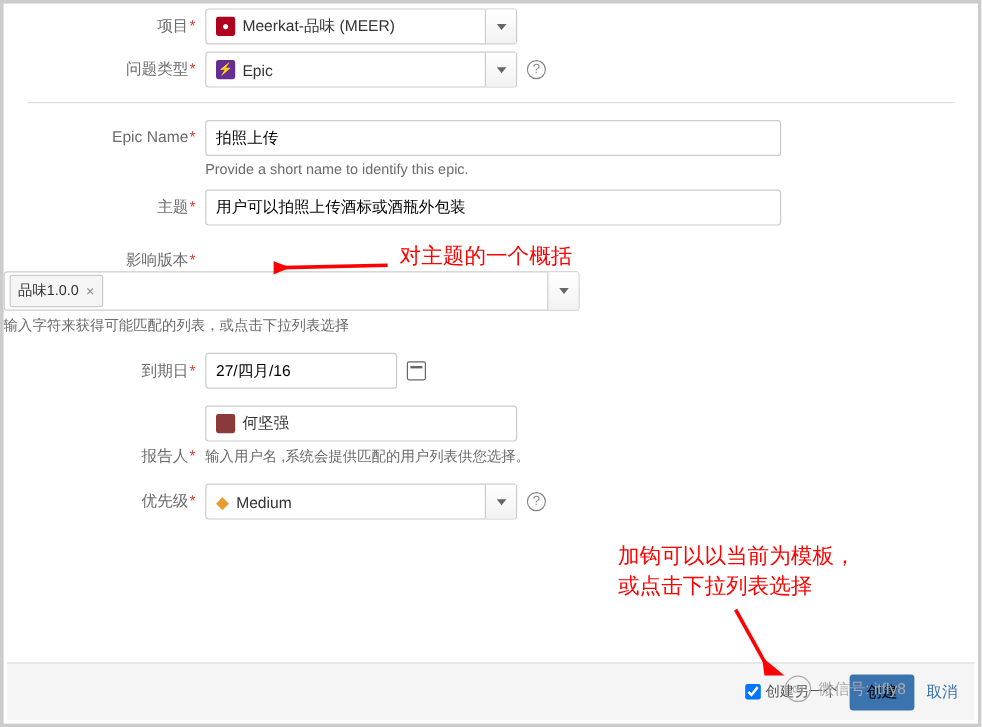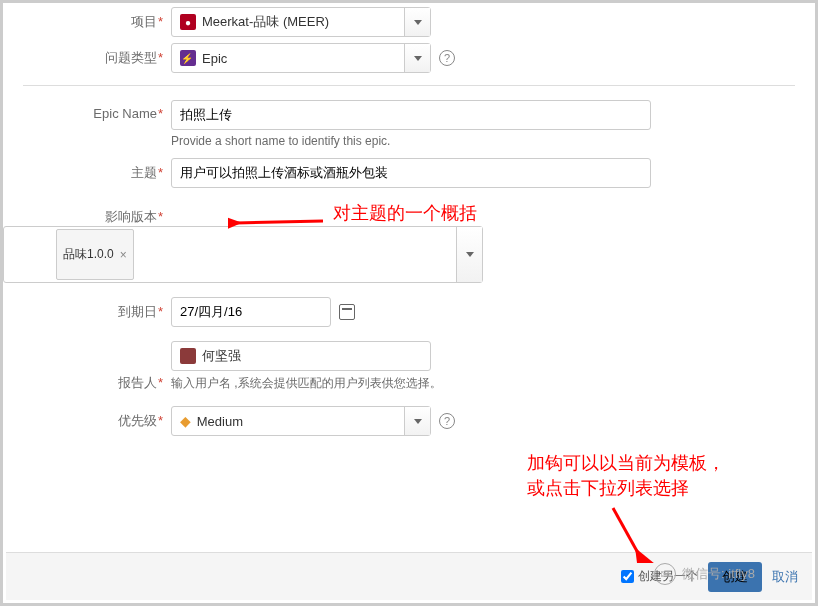--- a/index.html
+++ b/index.html
@@ -17,21 +17,21 @@
 .field-col { flex: 1; padding-right: 10px; }
 .select-wrap { display: inline-flex; align-items: stretch; border: 1px solid #ccc; border-radius: 3px; background: #fff; height: 30px; }
 .select-wrap.wide { width: 260px; }
 .select-wrap .sv { display: flex; align-items: center; padding: 0 8px; flex: 1; gap: 6px; }
 .select-wrap .dd { width: 26px; border-left: 1px solid #ccc; display: flex; align-items: center; justify-content: center; background: linear-gradient(#fff,#f2f2f2); cursor: pointer; }
 .caret-d { width: 0; height: 0; border-left: 4px solid transparent; border-right: 4px solid transparent; border-top: 5px solid #666; }
 .help-icon { width: 16px; height: 16px; border: 1.5px solid #888; border-radius: 50%; display: inline-flex; align-items: center; justify-content: center; font-size: 11px; color: #888; margin-left: 8px; cursor: pointer; }
 .text-input { width: 480px; height: 30px; border: 1px solid #ccc; border-radius: 3px; padding: 0 8px; font-size: 13px; }
 .hint { color: #6b6b6b; font-size: 12px; margin-top: 4px; }
 .tag-select { width: 480px; min-height: 30px; border: 1px solid #ccc; border-radius: 3px; display: flex; align-items: center; padding: 2px 28px 2px 4px; position: relative; }
-.tag { background: #f5f5f5; border: 1px solid #ccc; border-radius: 2px; padding: 16px 6px; display: flex; align-items: center; gap: 6px; font-size: 12px; margin-left: 48px; }
+.tag { background: #f5f5f5; border: 1px solid #ccc; border-radius: 2px; padding: 4px 6px; display: flex; align-items: center; gap: 6px; font-size: 12px; }
 .tag .x { color: #888; cursor: pointer; }
 .tag-select .dd2 { position: absolute; right: 0; top: 0; bottom: 0; width: 26px; border-left: 1px solid #ccc; display: flex; align-items: center; justify-content: center; background: linear-gradient(#fff,#f2f2f2); cursor: pointer; }
 .date-wrap { display: flex; align-items: center; gap: 8px; }
 .date-input { width: 160px; height: 30px; border: 1px solid #ccc; border-radius: 3px; padding: 0 8px; font-size: 13px; }
 .cal-icon { width: 16px; height: 16px; border: 1.5px solid #666; border-radius: 2px; position: relative; cursor: pointer; }
 .cal-icon::before { content: ""; position: absolute; top: 3px; left: 2px; right: 2px; height: 1.5px; background: #666; }
 .avatar { width: 16px; height: 16px; background: #8b3a3a; border-radius: 2px; display: inline-block; }
 .sep { border: none; border-top: 1px solid #ddd; margin: 12px 0 14px 20px; }
 .icon-box { width: 16px; height: 16px; border-radius: 2px; display: flex; align-items: center; justify-content: center; color: #fff; font-size: 10px; font-weight: bold; }
 .icon-meerkat { background: #b00020; }
@@ -111,20 +111,21 @@
       <div class="field-col">
         <div class="tag-select">
           <span class="tag">
             <span>品味1.0.0</span>
             <span class="x">×</span>
           </span>
           <div class="dd2">
               <span class="caret-d"></span>
             </div>
         </div>
+        <div class="hint">输入字符来获得可能匹配的列表，或点击下拉列表选择</div>
       </div>
     </div>
 
     <div class="form-row" style="margin-top:14px;">
       <div class="label-col"><span>到期日</span><span class="req">*</span></div>
       <div class="field-col">
         <div class="date-wrap">
           <input class="date-input" value="27/四月/16" style="">
           <span class="cal-icon"></span>
         </div>
@@ -174,21 +175,21 @@
   <div class="anno" style="top:198px; left:330px;">对主题的一个概括</div>
   <svg class="arrow-red" style="top:210px; left:225px; width:100px; height:20px;">
     <defs>
         <marker id="ah1" markerWidth="10" markerHeight="8" refX="2" refY="4" orient="auto">
           <polygon points="10 0, 0 4, 10 8" fill="#ff0000"></polygon>
         </marker>
       </defs>
     <line x1="95" y1="8" x2="8" y2="10" stroke="#ff0000" stroke-width="3" marker-end="url(#ah1)"></line>
   </svg>
 
-  <div class="anno" style="top:448px; left:524px; line-height:1.4;">
+  <div class="anno" style="top:448px; left:512px; line-height:1.4;">
     <div>加钩可以以当前为模板，</div>
     <div>或点击下拉列表选择</div>
   </div>
   <svg class="arrow-red" style="top:500px; left:600px; width:60px; height:60px;">
     <defs>
         <marker id="ah2" markerWidth="10" markerHeight="8" refX="2" refY="4" orient="auto">
           <polygon points="10 0, 0 4, 10 8" fill="#ff0000"></polygon>
         </marker>
       </defs>
     <line x1="10" y1="5" x2="35" y2="50" stroke="#ff0000" stroke-width="3" marker-end="url(#ah2)"></line>

